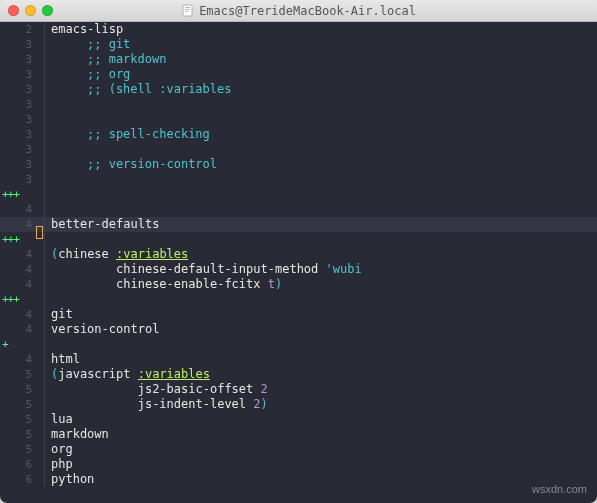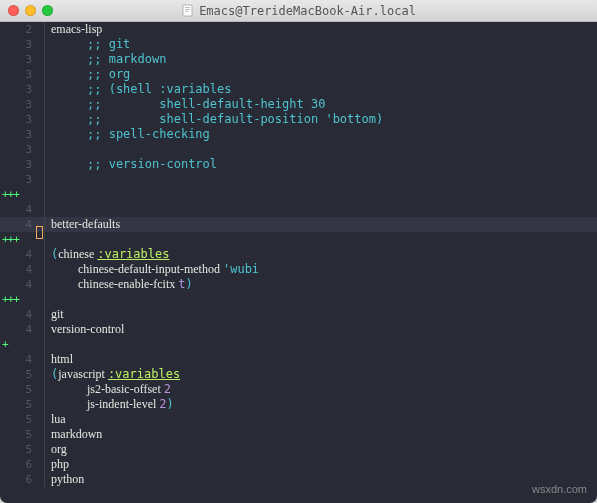--- a/index.html
+++ b/index.html
@@ -102,21 +102,21 @@
     .fold-bar {
       width: 1px;
       background: #3c3f4c;
       align-self: stretch;
       margin-right: 2px;
     }
     .content {
       padding-left: 4px;
     }
     
-    .c-normal { color: #e8e8e0; font-family: Liberation Serif, serif; }
+    .c-normal { color: #e8e8e0; }
     .c-comment { color: #4fc4cf; margin-left: 36px; }
     .c-keyword { color: #bef264; text-decoration: underline; }
     .c-keyword-bold { color: #b694d8; font-weight: 500; }
     .c-symbol { color: #4fc4cf; }
     .c-number { color: #b694d8; }
     .c-paren { color: #4fc4cf; }
     .watermark {
       position: absolute;
       bottom: 8px;
       right: 10px;
@@ -148,22 +148,22 @@
       <span>Emacs@TrerideMacBook-Air.local</span>
     </div>
   </div>
   <div class="editor">
     <div class="code-area" id="code-area">
         <div class="line"><div class="gutter"><span class="diff"></span><span class="lnum">2</span><span class="cursor-col"></span></div><div class="fold-bar"></div><div class="content"><span class="c-normal">emacs-lisp</span></div></div>
         <div class="line"><div class="gutter"><span class="diff"></span><span class="lnum">3</span><span class="cursor-col"></span></div><div class="fold-bar"></div><div class="content"><span class="c-comment">;; git</span></div></div>
         <div class="line"><div class="gutter"><span class="diff"></span><span class="lnum">3</span><span class="cursor-col"></span></div><div class="fold-bar"></div><div class="content"><span class="c-comment">;; markdown</span></div></div>
         <div class="line"><div class="gutter"><span class="diff"></span><span class="lnum">3</span><span class="cursor-col"></span></div><div class="fold-bar"></div><div class="content"><span class="c-comment">;; org</span></div></div>
         <div class="line"><div class="gutter"><span class="diff"></span><span class="lnum">3</span><span class="cursor-col"></span></div><div class="fold-bar"></div><div class="content"><span class="c-comment">;; (shell :variables</span></div></div>
-        <div class="line"><div class="gutter"><span class="diff"></span><span class="lnum">3</span><span class="cursor-col"></span></div><div class="fold-bar"></div><div class="content"><span class="c-comment">;;        shell-default-height 30</span></div></div>
-        <div class="line"><div class="gutter"><span class="diff"></span><span class="lnum">3</span><span class="cursor-col"></span></div><div class="fold-bar"></div><div class="content"><span class="c-comment">;;        shell-default-position 'bottom)</span></div></div>
+        <div class="line"><div class="gutter"><span class="diff"></span><span class="lnum">3</span><span class="cursor-col"></span></div><div class="fold-bar"></div></div>
+        <div class="line"><div class="gutter"><span class="diff"></span><span class="lnum">3</span><span class="cursor-col"></span></div><div class="fold-bar"></div></div>
         <div class="line"><div class="gutter"><span class="diff"></span><span class="lnum">3</span><span class="cursor-col"></span></div><div class="fold-bar"></div><div class="content"><span class="c-comment">;; spell-checking</span></div></div>
         <div class="line"><div class="gutter"><span class="diff"></span><span class="lnum">3</span><span class="cursor-col"></span></div><div class="fold-bar"></div></div>
         <div class="line"><div class="gutter"><span class="diff"></span><span class="lnum">3</span><span class="cursor-col"></span></div><div class="fold-bar"></div><div class="content"><span class="c-comment">;; version-control</span></div></div>
         <div class="line"><div class="gutter"><span class="diff"></span><span class="lnum">3</span><span class="cursor-col"></span></div><div class="fold-bar"></div><div class="content"></div></div>
         <div class="line"><div class="gutter"><span class="diff">+++</span><span class="lnum"></span><span class="cursor-col"></span></div><div class="fold-bar"></div><div class="content"></div></div>
         <div class="line"><div class="gutter"><span class="diff"></span><span class="lnum">4</span><span class="cursor-col"></span></div><div class="fold-bar"></div></div>
         <div class="line current"><div class="gutter"><span class="diff"></span><span class="lnum">4</span><span class="cursor-col"><span class="cursor-box"></span></span></div><div class="fold-bar"></div><div class="content"><span class="c-normal">better-defaults</span></div></div>
         <div class="line"><div class="gutter"><span class="diff">+++</span><span class="lnum"></span><span class="cursor-col"></span></div><div class="fold-bar"></div><div class="content"></div></div>
         <div class="line"><div class="gutter"><span class="diff"></span><span class="lnum">4</span><span class="cursor-col"></span></div><div class="fold-bar"></div><div class="content"><span class="c-paren">(</span><span class="c-normal">chinese </span><span class="c-keyword">:variables</span></div></div>
         <div class="line"><div class="gutter"><span class="diff"></span><span class="lnum">4</span><span class="cursor-col"></span></div><div class="fold-bar"></div><div class="content"><span class="c-normal">         chinese-default-input-method </span><span class="c-symbol">'wubi</span></div></div>

